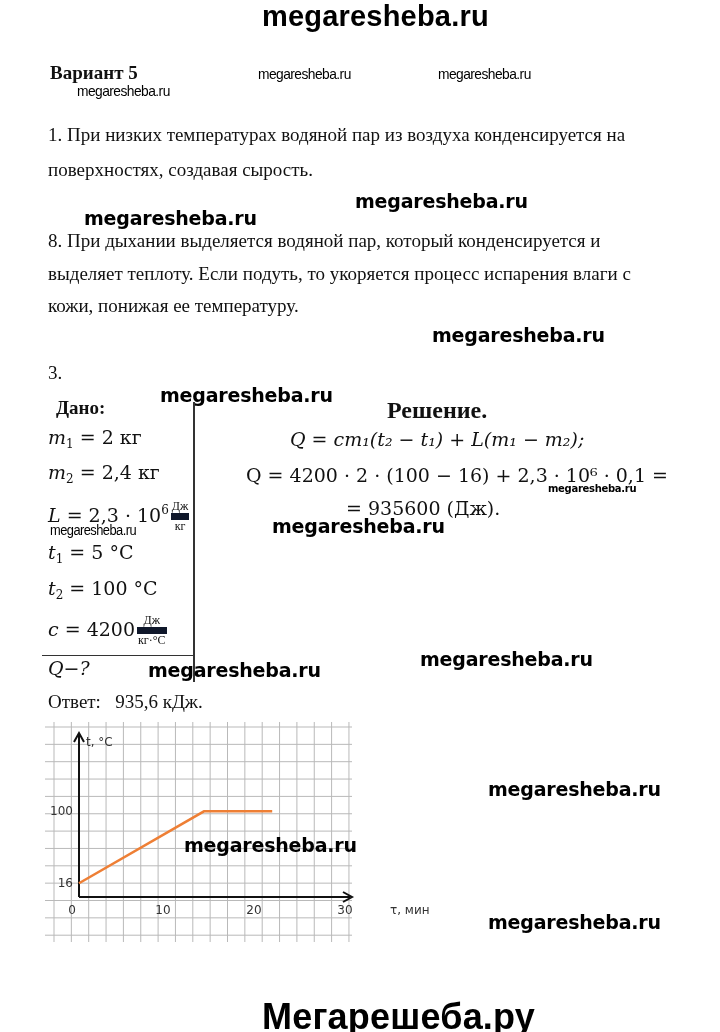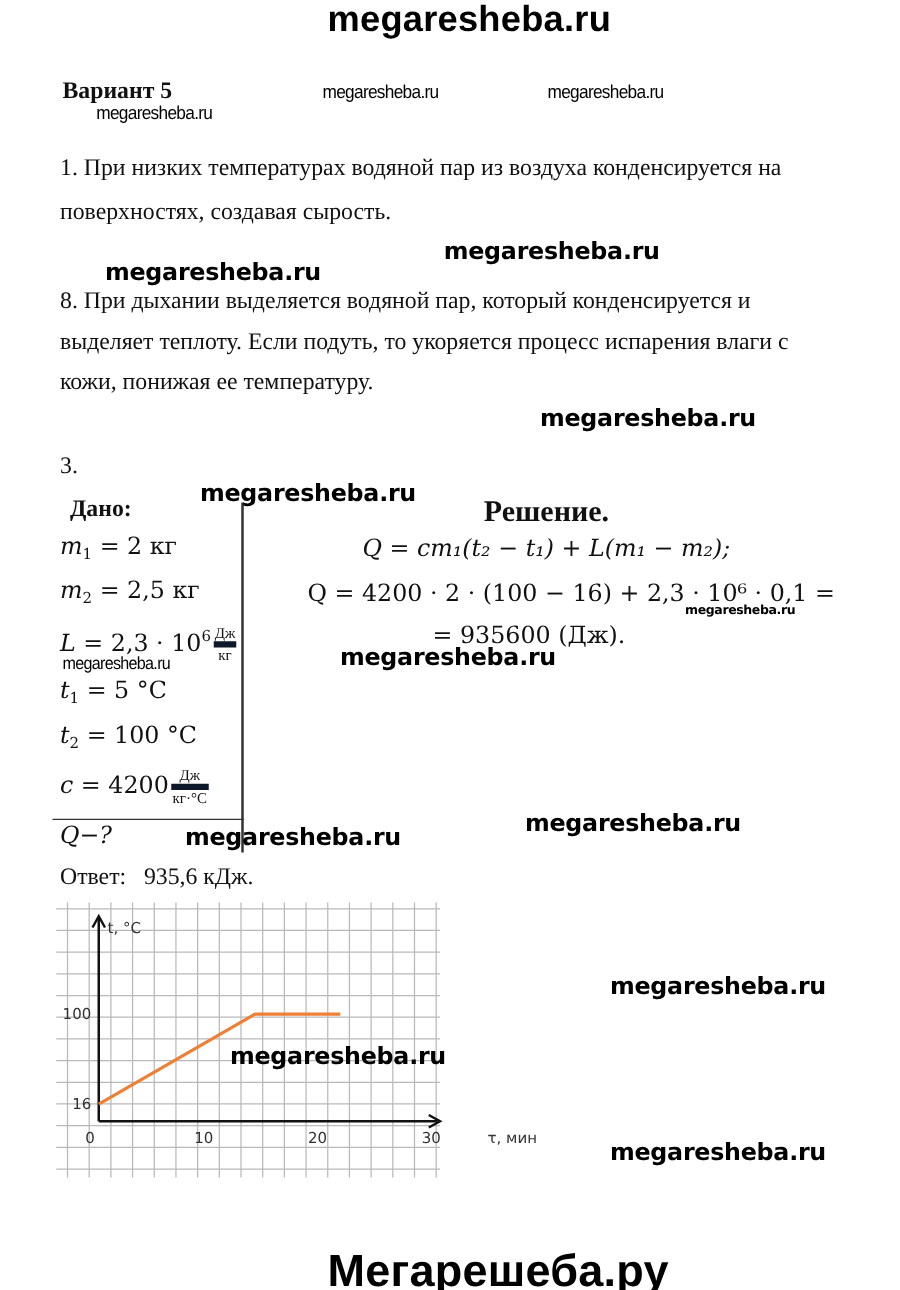--- a/index.html
+++ b/index.html
@@ -9,21 +9,21 @@
   .math { font-family: "DejaVu Serif", "Liberation Serif", serif; }
   .wm-big { font-family: "Liberation Sans", sans-serif; font-weight: bold; font-size: 29px; color: #000; letter-spacing: 0.2px; }
   .wm-bold { font-family: "DejaVu Sans", sans-serif; font-weight: bold; font-size: 19px; color: #000; letter-spacing: -0.2px; }
   .wm-thin { font-family: "Liberation Sans", sans-serif; font-size: 15px; color: #000; letter-spacing: -0.6px; transform: scaleX(0.92); transform-origin: left; }
   .wm-tiny { font-family: "DejaVu Sans", sans-serif; font-weight: bold; font-size: 10px; color: #000; letter-spacing: -0.3px; }
   .txt { font-size: 19px; line-height: 19px; }
   .mline { font-size: 19px; }
   sub { font-size: 12px; vertical-align: -4px; line-height: 0; }
   sup { font-size: 12px; vertical-align: 8px; line-height: 0; }
   .frac { display: inline-block; vertical-align: middle; text-align: center; font-family: "Liberation Serif", serif; font-size: 12px; line-height: 13px; margin-left: 2px; }
-  .frac .num { display: block; border-bottom: 5px solid #0f172a; padding: 0 1px; }
+  .frac .num { display: block; border-bottom: 7px solid #0f172a; padding: 0 1px; }
   .frac .den { display: block; padding: 0 1px; }
   .vline { position: absolute; background: #333; }
   .hline { position: absolute; background: #333; }
 </style>
 </head>
 <body>
 
 <div class="abs wm-big" style="left:262px; top:0px;">megaresheba.ru</div>
 
 <div class="abs serif" style="left:50px; top:62px; font-size:19px; font-weight:bold;">Вариант 5</div>
@@ -47,21 +47,21 @@
 <div class="abs serif" style="left:56px; top:397px; font-size:19px; font-weight:bold;">Дано:</div>
 <div class="abs wm-bold" style="left:160px; top:384px;">megaresheba.ru</div>
 
 <div class="vline" style="left:193px; top:402px; width:2px; height:280px;"></div>
 <div class="hline" style="left:42px; top:655px; width:153px; height:1px;"></div>
 
 <div class="abs math mline" style="left:48px; top:426px;">
   <i>m</i><sub>1</sub><span> = 2 кг</span>
 </div>
 <div class="abs math mline" style="left:48px; top:461px;">
-  <i>m</i><sub>2</sub><span> = 2,5 кг</span>
+  <i>m</i><sub>2</sub><span> = 2,4 кг</span>
 </div>
 <div class="abs math mline" style="left:48px; top:500px;">
   <i>L</i><span> = 2,3 · 10</span><sup>6</sup><span class="frac"><span class="num">Дж</span><span class="den">кг</span></span>
 </div>
 <div class="abs wm-thin" style="left:50px; top:522px; font-size:14px;">megaresheba.ru</div>
 <div class="abs math mline" style="left:48px; top:541px;">
   <i>t</i><sub>1</sub><span> = 5 °C</span>
 </div>
 <div class="abs math mline" style="left:48px; top:577px;">
   <i>t</i><sub>2</sub><span> = 100 °C</span>

